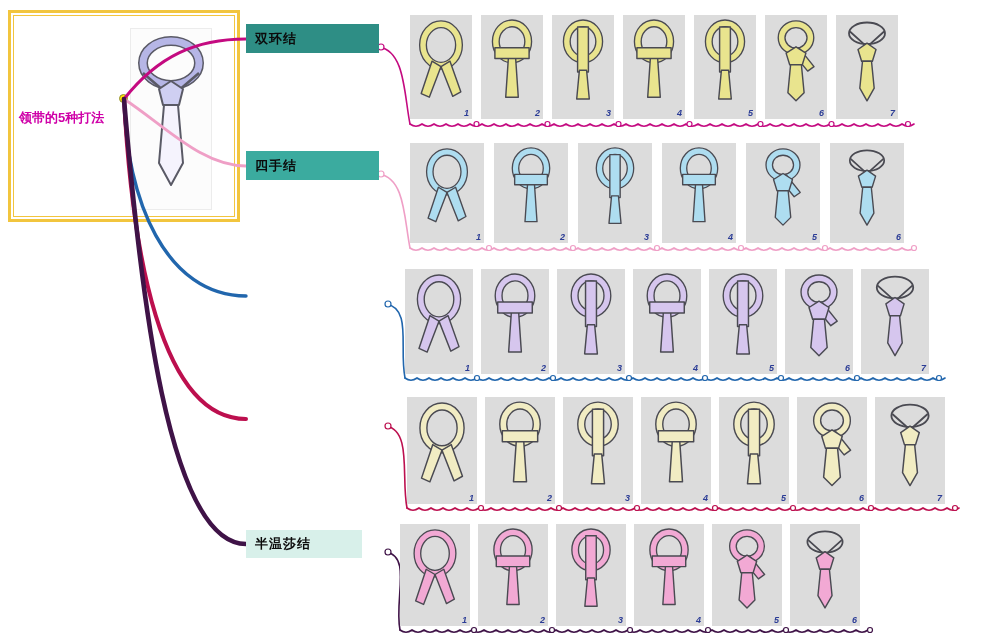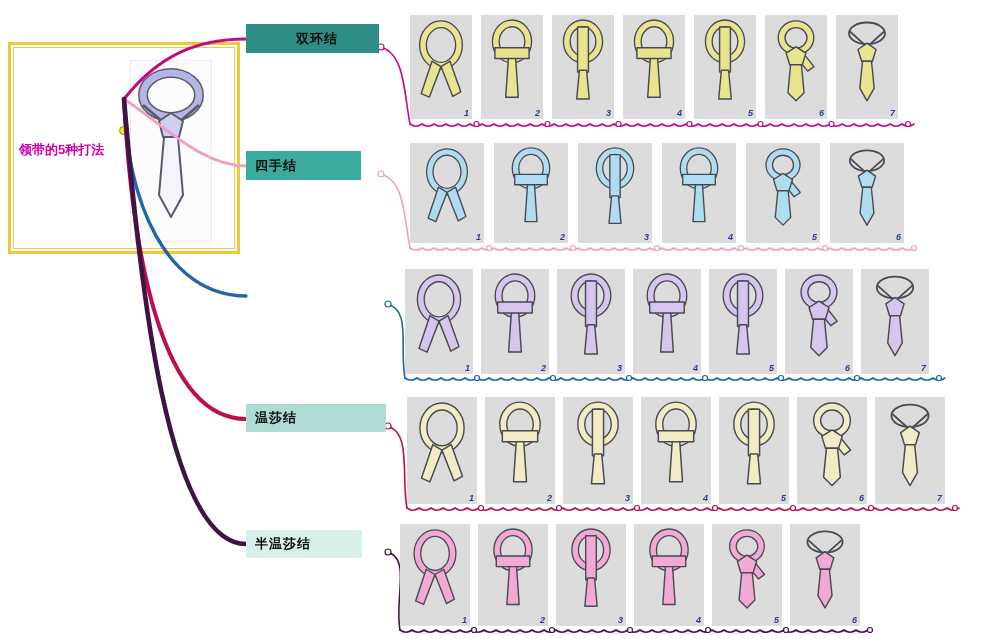--- a/index.html
+++ b/index.html
@@ -17,21 +17,21 @@
   .row{position:absolute;display:flex}
   .card{position:relative;flex:none}
   .card svg{position:absolute;left:3px;top:3px}
   .num{position:absolute;right:3px;bottom:1px;font-size:9px;font-weight:bold;font-style:italic}
 </style>
 </head>
 <body>
 
 <div class="canvas">
 
-  <div class="root" style="border-color: rgb(242, 197, 62); box-shadow: rgb(255, 255, 255) 0px 0px 0px 2px inset, rgb(242, 197, 62) 0px 0px 0px 3px inset; margin-top: 32px;">
+  <div class="root" style="border-color: rgb(242, 197, 62); box-shadow: rgb(255, 255, 255) 0px 0px 0px 2px inset, rgb(242, 197, 62) 0px 0px 0px 3px inset;">
     <div class="root-img">
       <svg id="rootTie" viewBox="0 0 80 170" width="80" height="178">
           <ellipse cx="40" cy="30" rx="28" ry="22" fill="none" stroke="#5a5a66" stroke-width="10"></ellipse>
           <ellipse cx="40" cy="30" rx="28" ry="22" fill="none" stroke="#b6b6e6" stroke-width="7"></ellipse>
           <path d="M12,40 L40,64 L68,40" fill="none" stroke="#5a5a66" stroke-width="2.5"></path>
           <polygon points="40,48 52,56 48,72 32,72 28,56" fill="#cfcff2" stroke="#5a5a66" stroke-width="2" stroke-linejoin="round"></polygon>
           <polygon points="33,72 47,72 52,130 40,152 28,130" fill="#f5f3fd" stroke="#5a5a66" stroke-width="2" stroke-linejoin="round"></polygon>
         </svg>
     </div>
     <div class="root-title" style="color: rgb(207, 0, 168);">领带的5种打法</div>
@@ -87,28 +87,25 @@
       <circle cx="388" cy="552" r="3" fill="#fff" stroke="#3f1347" stroke-width="1.2"></circle>
       <path d="M400,630 q6,4.5 12,0 q6,4.5 12,0 q6,4.5 12,0 q6,4.5 12,0 q6,4.5 12,0 q6,4.5 12,0 q6,4.5 12,0 q6,4.5 12,0 q6,4.5 12,0 q6,4.5 12,0 q6,4.5 12,0 q6,4.5 12,0 q6,4.5 12,0 q6,4.5 12,0 q6,4.5 12,0 q6,4.5 12,0 q6,4.5 12,0 q6,4.5 12,0 q6,4.5 12,0 q6,4.5 12,0 q6,4.5 12,0 q6,4.5 12,0 q6,4.5 12,0 q6,4.5 12,0 q6,4.5 12,0 q6,4.5 12,0 q6,4.5 12,0 q6,4.5 12,0 q6,4.5 12,0 q6,4.5 12,0 q6,4.5 12,0 q6,4.5 12,0 q6,4.5 12,0 q6,4.5 12,0 q6,4.5 12,0 q6,4.5 12,0 q6,4.5 12,0 q6,4.5 12,0 q6,4.5 12,0" stroke="#3f1347" stroke-width="1.6" fill="none" stroke-linecap="round"></path>
       <circle cx="474" cy="630" r="2.5" fill="#fff" stroke="#3f1347" stroke-width="1.2"></circle>
       <circle cx="552" cy="630" r="2.5" fill="#fff" stroke="#3f1347" stroke-width="1.2"></circle>
       <circle cx="630" cy="630" r="2.5" fill="#fff" stroke="#3f1347" stroke-width="1.2"></circle>
       <circle cx="708" cy="630" r="2.5" fill="#fff" stroke="#3f1347" stroke-width="1.2"></circle>
       <circle cx="786" cy="630" r="2.5" fill="#fff" stroke="#3f1347" stroke-width="1.2"></circle>
       <circle cx="870" cy="630" r="2.5" fill="#fff" stroke="#3f1347" stroke-width="1.2"></circle>
     </svg>
 
-  <div class="branch-box" style="left: 246px; top: 24px; width: 133px; height: 29px; background: rgb(46, 142, 133); justify-content: center;">
+  <div class="branch-box" style="left: 246px; top: 24px; width: 133px; height: 29px; background: rgb(46, 142, 133);">
     <span>双环结</span>
   </div>
-  <div class="branch-box" style="left: 246px; top: 151px; width: 115px; height: 29px; background: rgb(59, 171, 159);">
+  <div class="branch-box" style="left: 246px; top: 151px; width: 133px; height: 29px; background: rgb(59, 171, 159);">
     <span>四手结</span>
-  </div>
-  <div class="branch-box" style="left: 246px; top: 404px; width: 140px; height: 28px; background: rgb(174, 220, 213);">
-    <span>温莎结</span>
   </div>
   <div class="branch-box" style="left: 246px; top: 530px; width: 116px; height: 28px; background: rgb(216, 240, 234);">
     <span>半温莎结</span>
   </div>
 
   <div class="row" id="row0" style="left: 410px; top: 15px; gap: 9px;">
       <div class="card" style="width:62px;height:104px;background:#dcdcdc">
         <svg viewBox="0 0 60 100" width="56" height="90">
           <ellipse cx="30" cy="30" rx="20" ry="23" fill="none" stroke="#4a4a52" stroke-width="9"></ellipse>
           <ellipse cx="30" cy="30" rx="20" ry="23" fill="none" stroke="#e9e48e" stroke-width="6"></ellipse>

